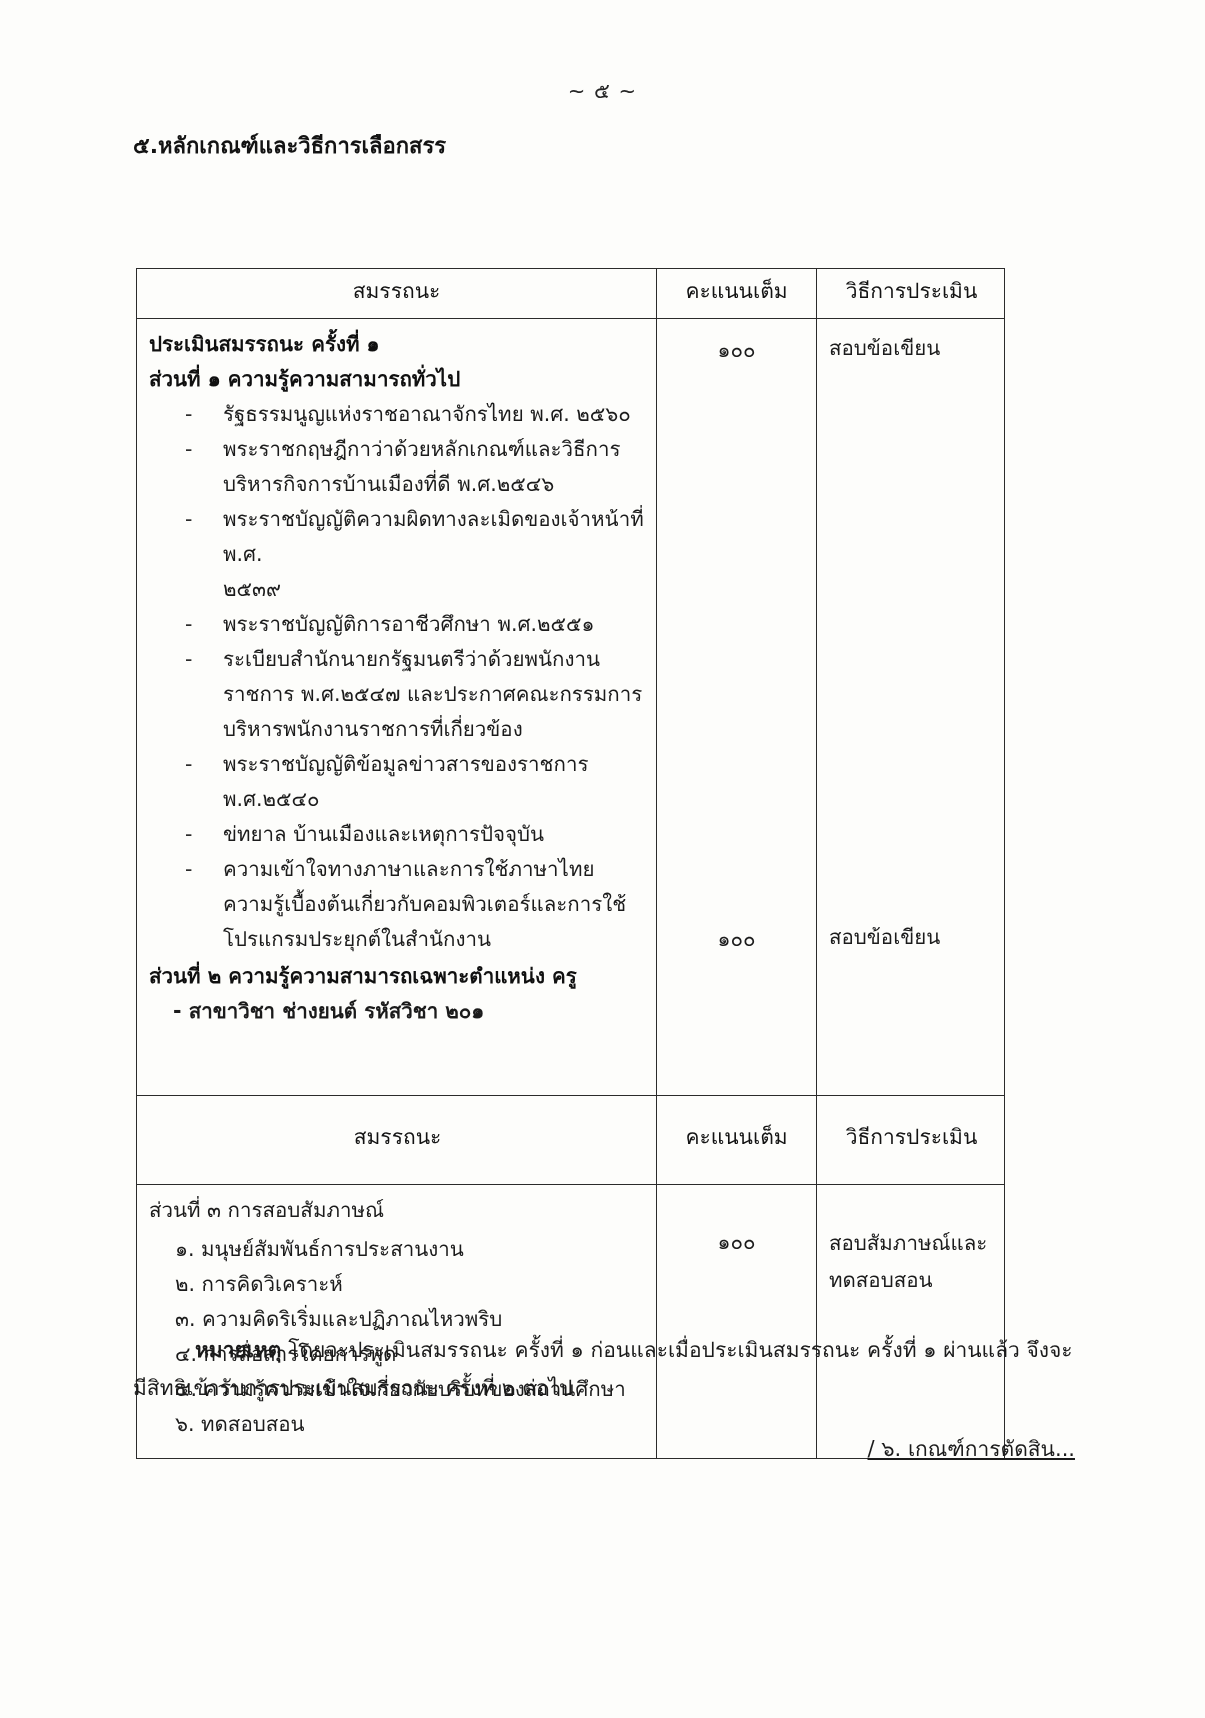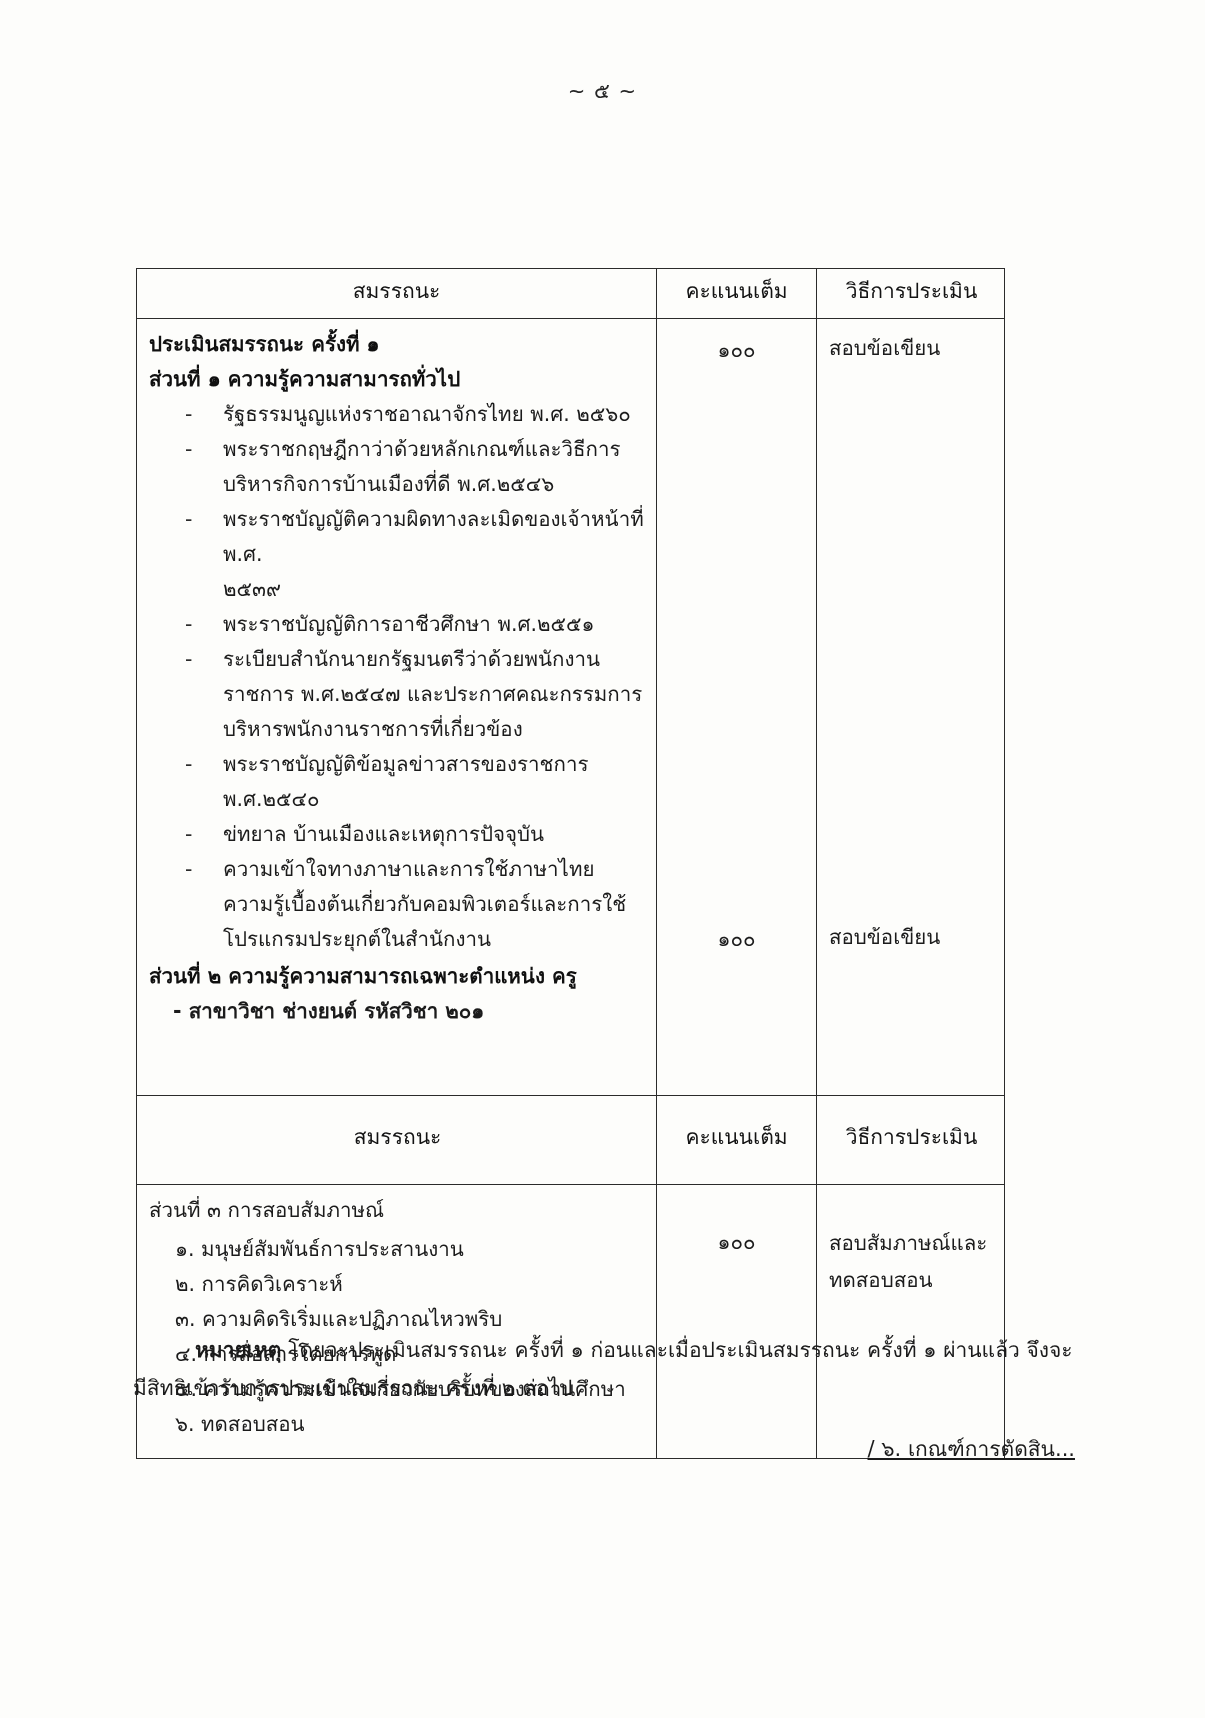--- a/index.html
+++ b/index.html
@@ -152,20 +152,21 @@
 </style>
 </head>
 <body>
 
 <div class="page"></div>
 
 <div class="content">
 
   <div class="page-number">~ ๕ ~</div>
 
+  <div class="section-heading">๕.หลักเกณฑ์และวิธีการเลือกสรร</div>
 
 
   <table class="assess">
     <colgroup>
       <col class="col-a">
         <col class="col-b">
         <col class="col-c">
     </colgroup>
     <tbody>
       <tr>

